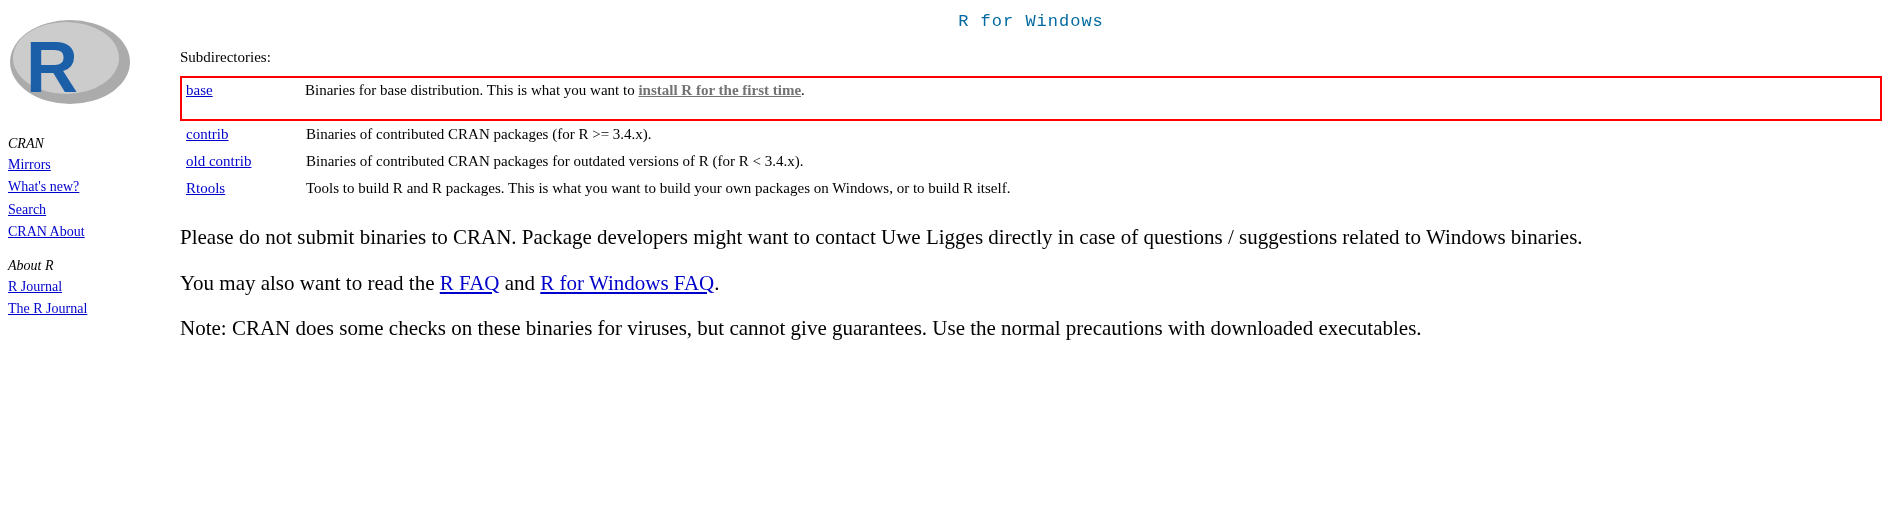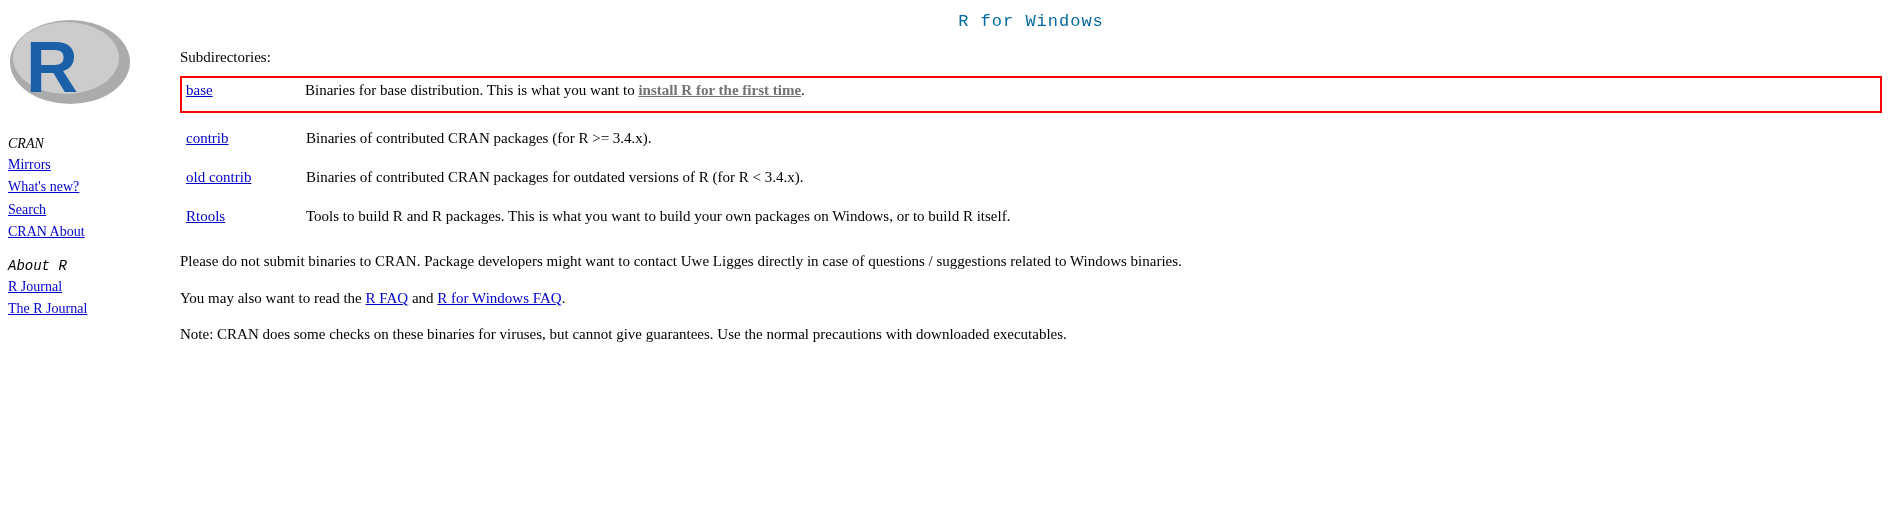--- a/index.html
+++ b/index.html
@@ -58,47 +58,47 @@
       margin-bottom: 10px;
     }
     .table-wrapper {
       margin-bottom: 20px;
     }
     table {
       border-collapse: collapse;
       width: 100%;
     }
     td {
-      padding: 4px 10px 12px 4px;
+      padding: 4px 10px 20px 4px;
       vertical-align: top;
       font-size: 15px;
     }
     td.link-cell {
       width: 120px;
       white-space: nowrap;
     }
     .link {
       color: #0000cc;
       text-decoration: underline;
       cursor: pointer;
     }
     .link-bold {
       color: #737373;
       text-decoration: underline;
       font-weight: bold;
       cursor: pointer;
     }
     .para {
-      font-size: 15px;
+      font-size: 21px;
       margin-bottom: 14px;
       line-height: 1.5;
       max-width: 1700px;
     }
     .normal-row td {
-      padding: 17px 10px 5px 6px;
+      padding: 5px 10px 5px 6px;
     }
   </style>
 </head>
 <body>
 
 <div class="page">
 
   <div class="sidebar">
     
     <svg class="r-logo" viewBox="0 0 130 100" xmlns="http://www.w3.org/2000/svg">
@@ -108,21 +108,21 @@
 
       <text x="18" y="82" font-family="Arial Black, sans-serif" font-size="72" font-weight="900" fill="#1a5fa8">R</text>
     </svg>
 
     <div class="sidebar-section-label">CRAN</div>
     <a class="sidebar-link">Mirrors</a>
     <a class="sidebar-link">What's new?</a>
     <a class="sidebar-link">Search</a>
     <a class="sidebar-link">CRAN About</a>
 
-    <div class="sidebar-section-label" style="margin-top:14px;font-family:Liberation Mono, monospace;">About R</div>
+    <div class="sidebar-section-label" style="margin-top:14px;">About R</div>
     <a class="sidebar-link">R Journal</a>
     <a class="sidebar-link">The R Journal</a>
   </div>
 
   <div class="main">
     <h1 class="page-title">R  for  Windows</h1>
 
     <div class="subdirs-label">Subdirectories:</div>
 
     <div class="table-wrapper">

